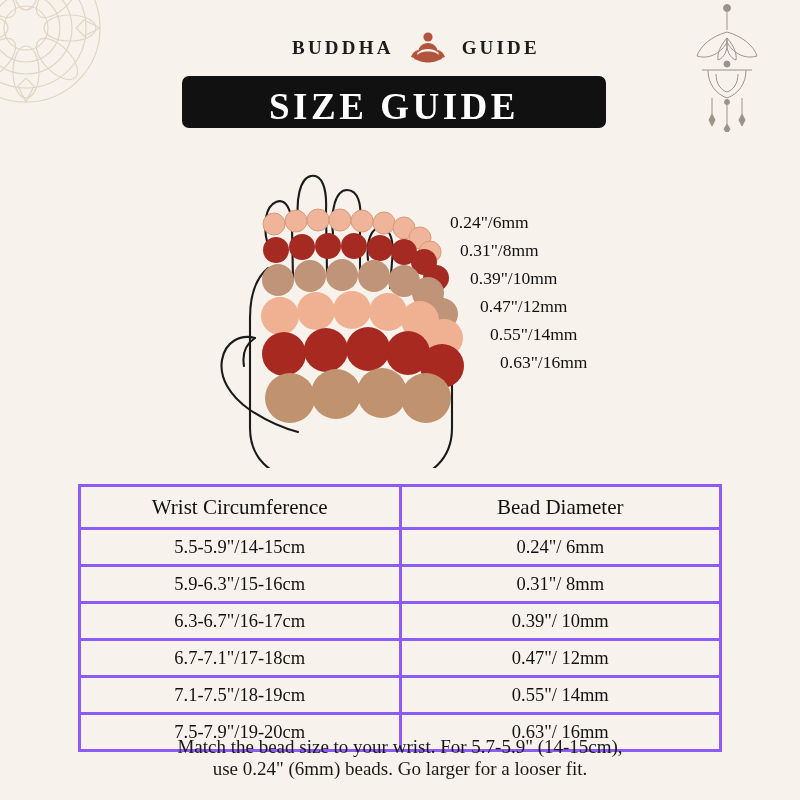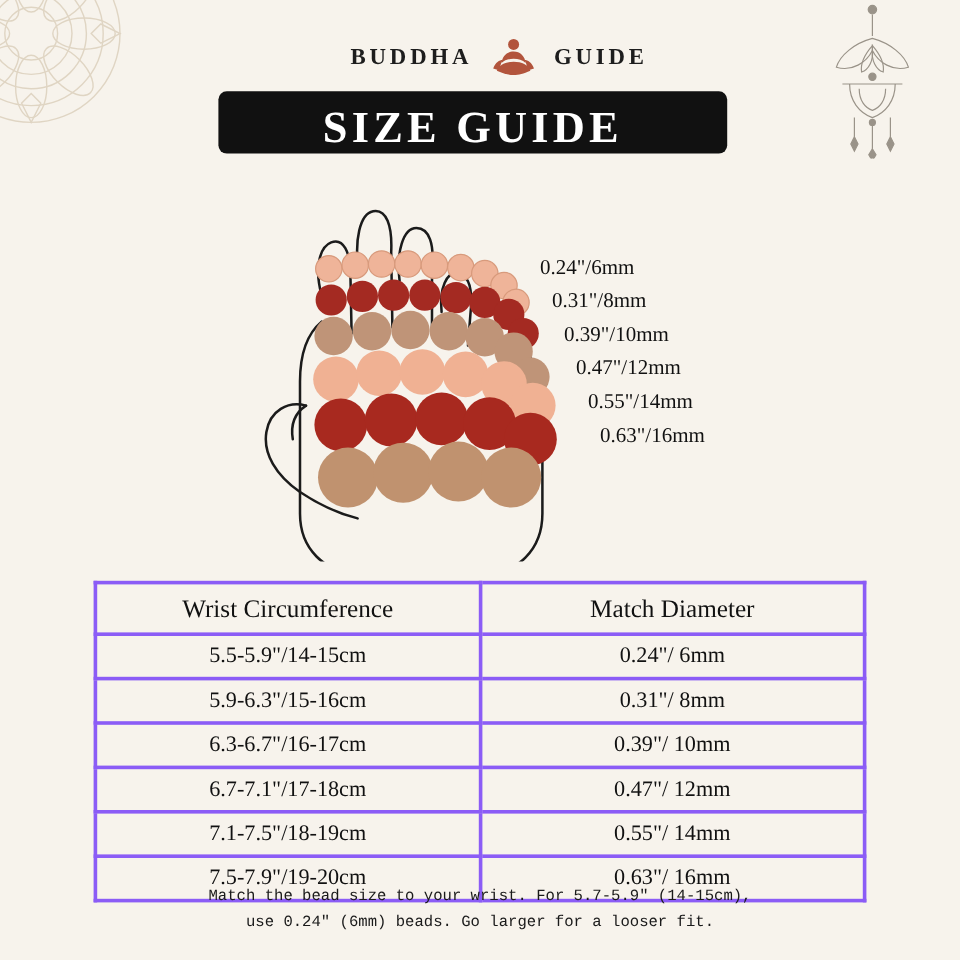--- a/index.html
+++ b/index.html
@@ -144,22 +144,22 @@
     height: 34px;
     padding: 0;
   }
 
   .footnote {
     position: absolute;
     left: 78px;
     top: 736px;
     width: 644px;
     text-align: center;
-    font-family: Liberation Mono, monospace;
-    font-size: 13px;
+    font-family: Liberation Serif, serif;
+    font-size: 19px;
     line-height: 22px;
     color: #1a1a1a;
   }
 </style>
 </head>
 <body>
 
 <div class="page">
 
   <div class="corner-mandala">
@@ -308,21 +308,21 @@
     <div class="bead-label i2">0.39"/10mm</div>
     <div class="bead-label i3">0.47"/12mm</div>
     <div class="bead-label i4">0.55"/14mm</div>
     <div class="bead-label i5">0.63"/16mm</div>
   </div>
 
   <table class="size-table">
     <thead>
       <tr>
         <th>Wrist Circumference</th>
-        <th>Match Diameter</th>
+        <th>Bead Diameter</th>
       </tr>
     </thead>
     <tbody>
       <tr>
         <td>5.5-5.9"/14-15cm</td>
         <td>0.24"/ 6mm</td>
       </tr>
       <tr>
         <td>5.9-6.3"/15-16cm</td>
         <td>0.31"/ 8mm</td>

